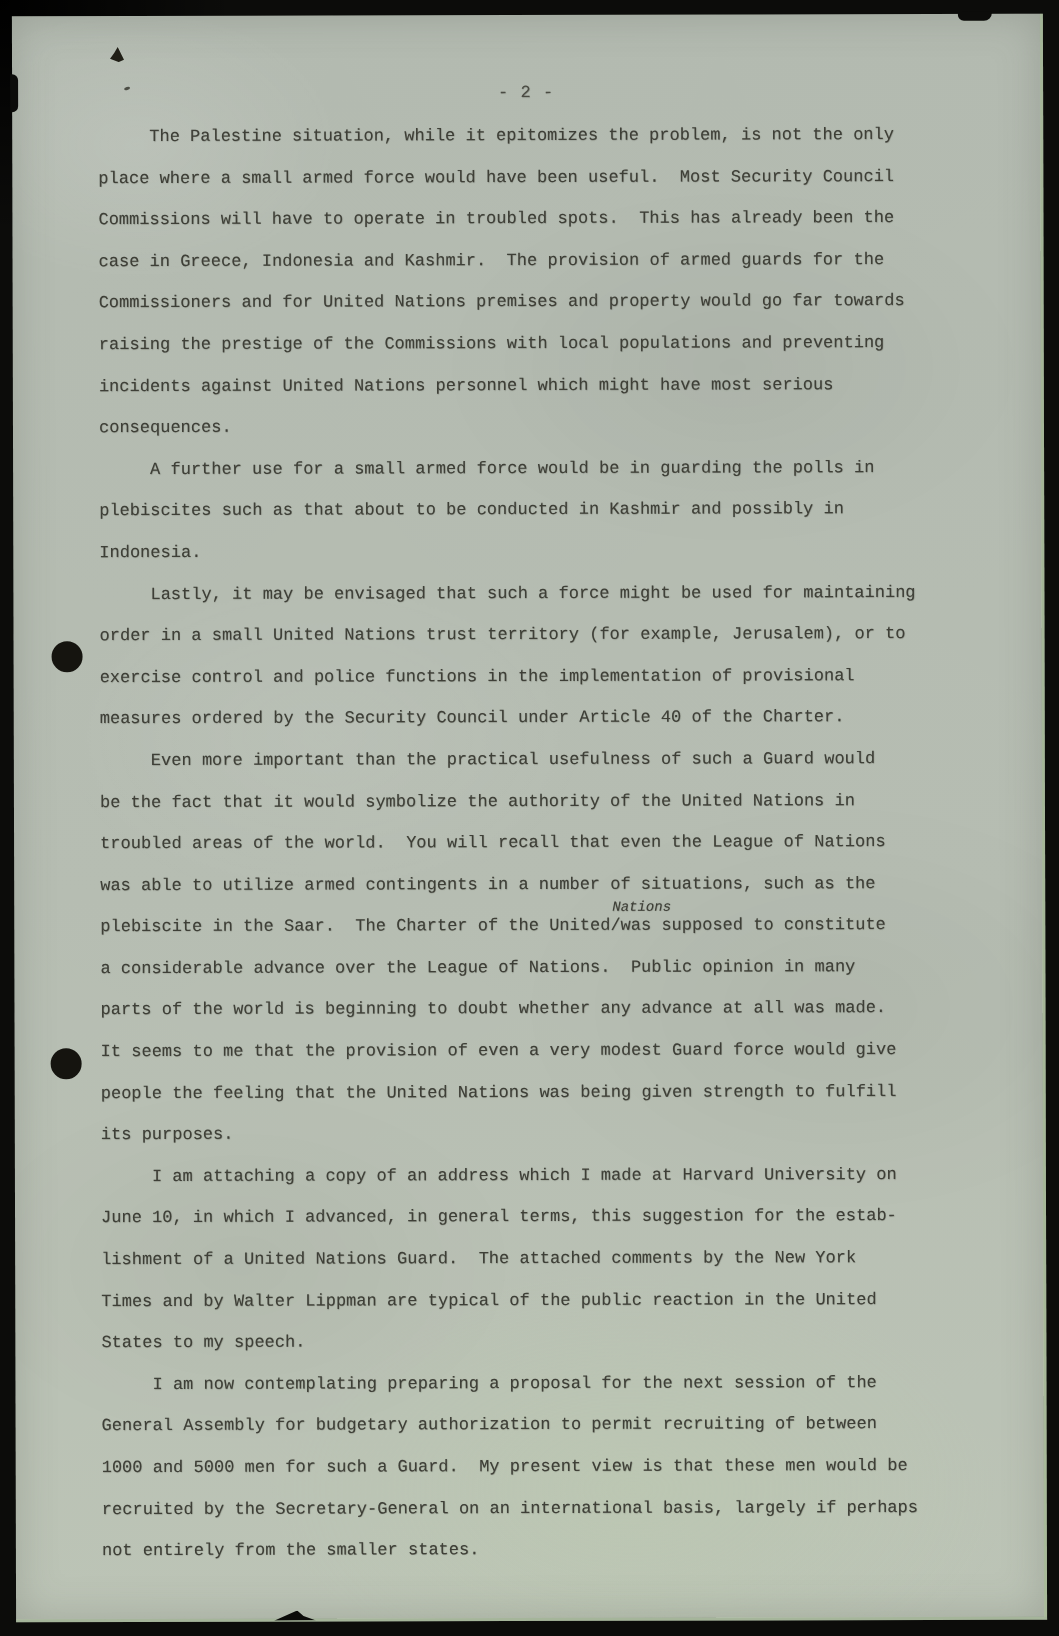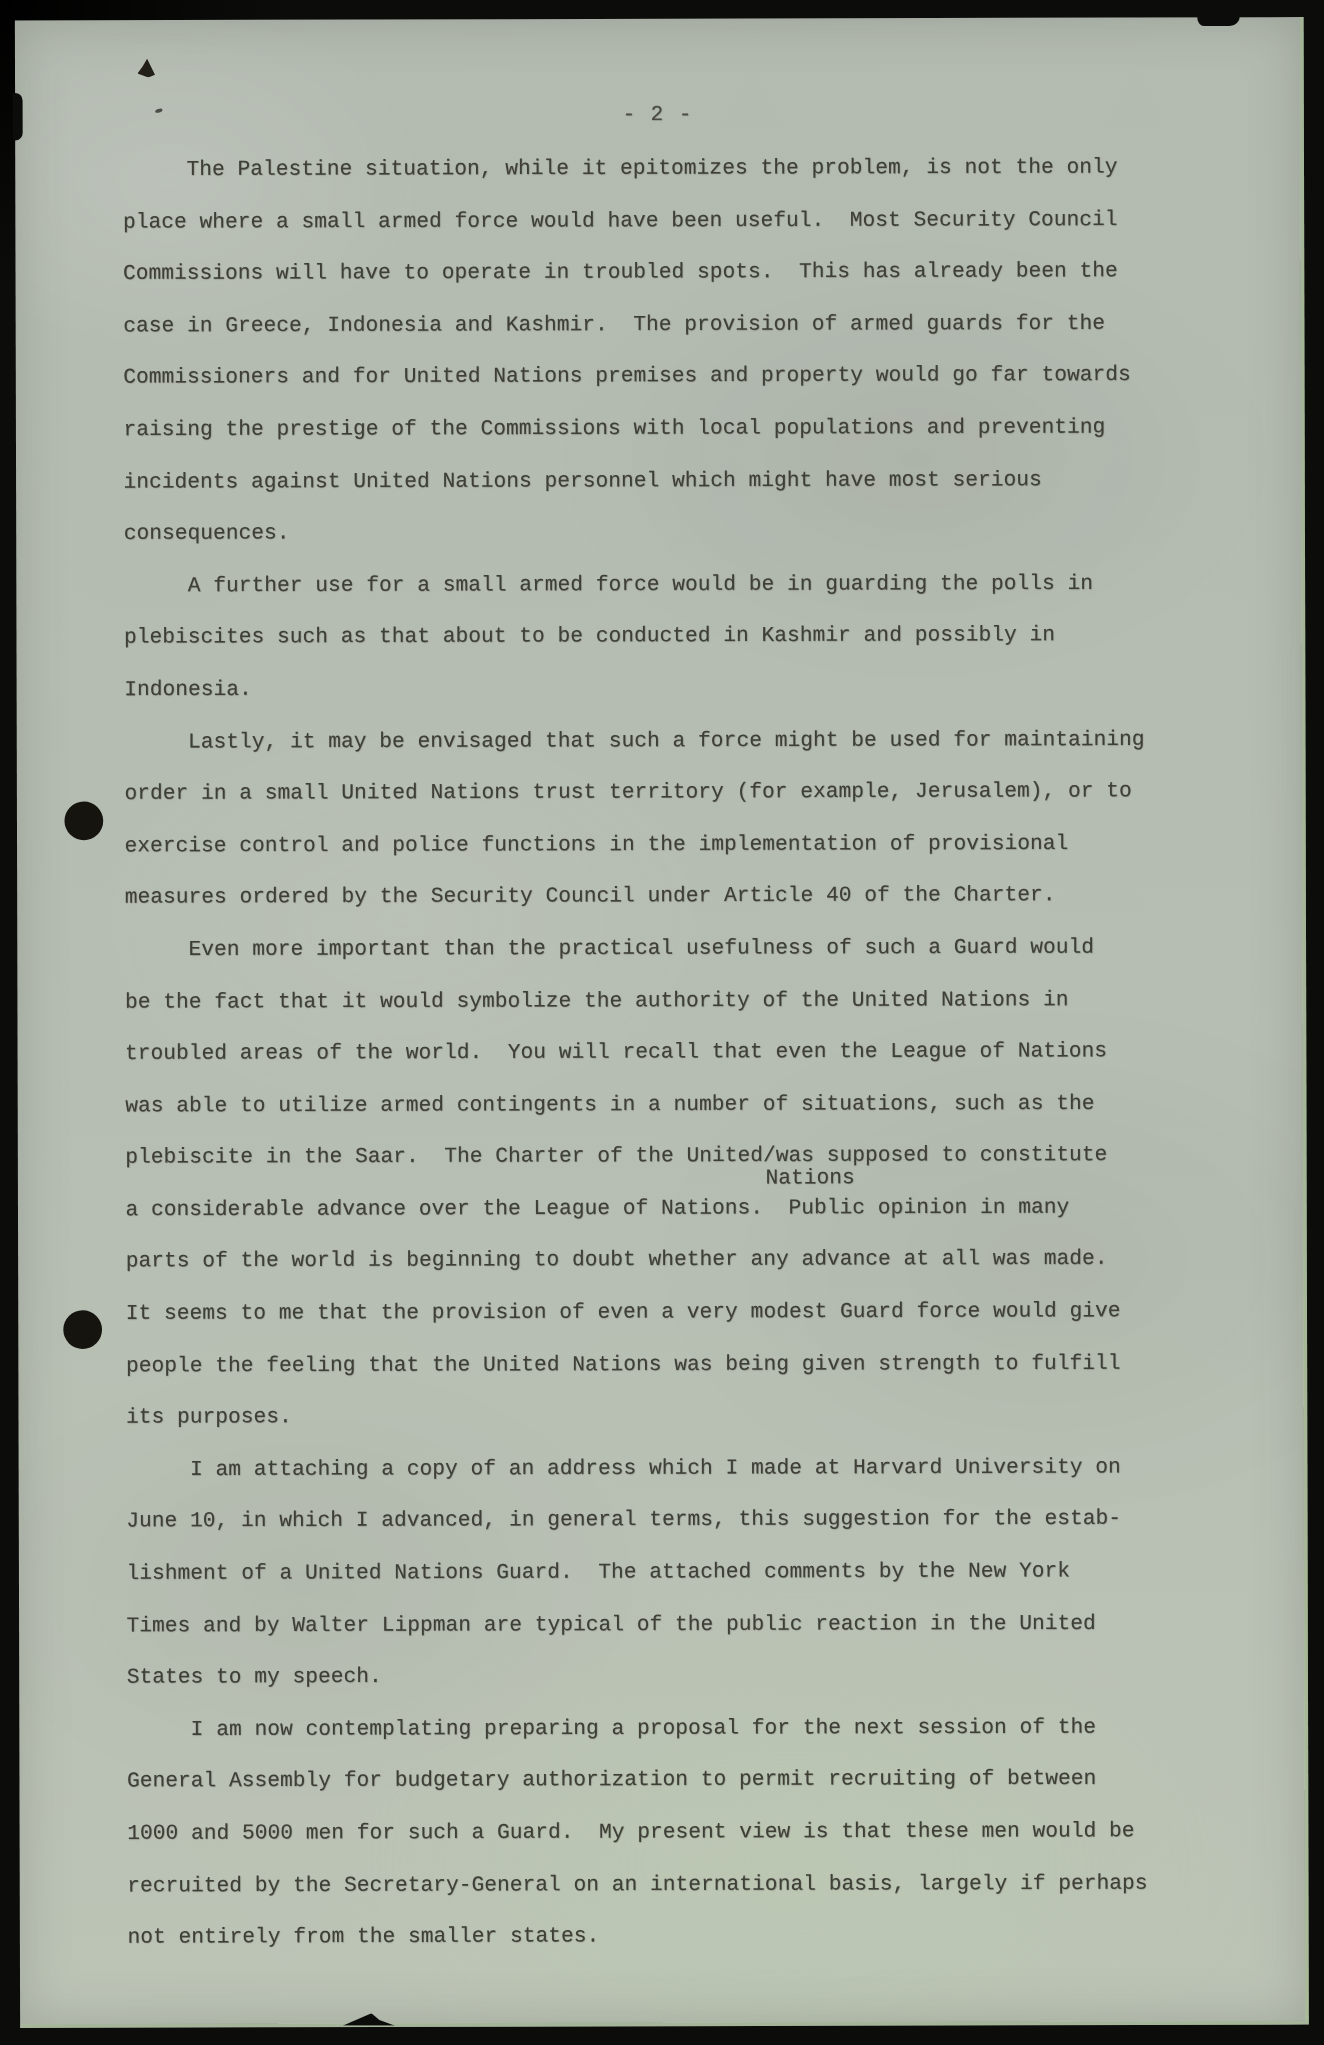--- a/index.html
+++ b/index.html
@@ -48,26 +48,27 @@
     font-size: 17px;
     text-shadow: 0.4px 0.4px 0.8px rgba(60,60,52,0.45);
   }
   .line {
     white-space: pre;
     height: 41.6px;
     line-height: 41.6px;
   }
   .interlinear {
     position: absolute;
-    left: 598px; top: 920px;
-    font-size: 17px;
+    left: 598px; top: 884px;
+    font-size: 14px;
     line-height: 17px;
     color: #3e3f37;
     white-space: pre;
     text-shadow: 0.4px 0.4px 0.8px rgba(60,60,52,0.45);
+    font-style: italic;
   }
   .hole-dot {
     position: absolute;
     width: 31px; height: 31px;
     border-radius: 50%;
     background: #15140f;
   }
   .hole-dot.top { left: 38px; top: 625px; }
   .hole-dot.bottom { left: 36px; top: 1032px; }
   .ink-blot {

